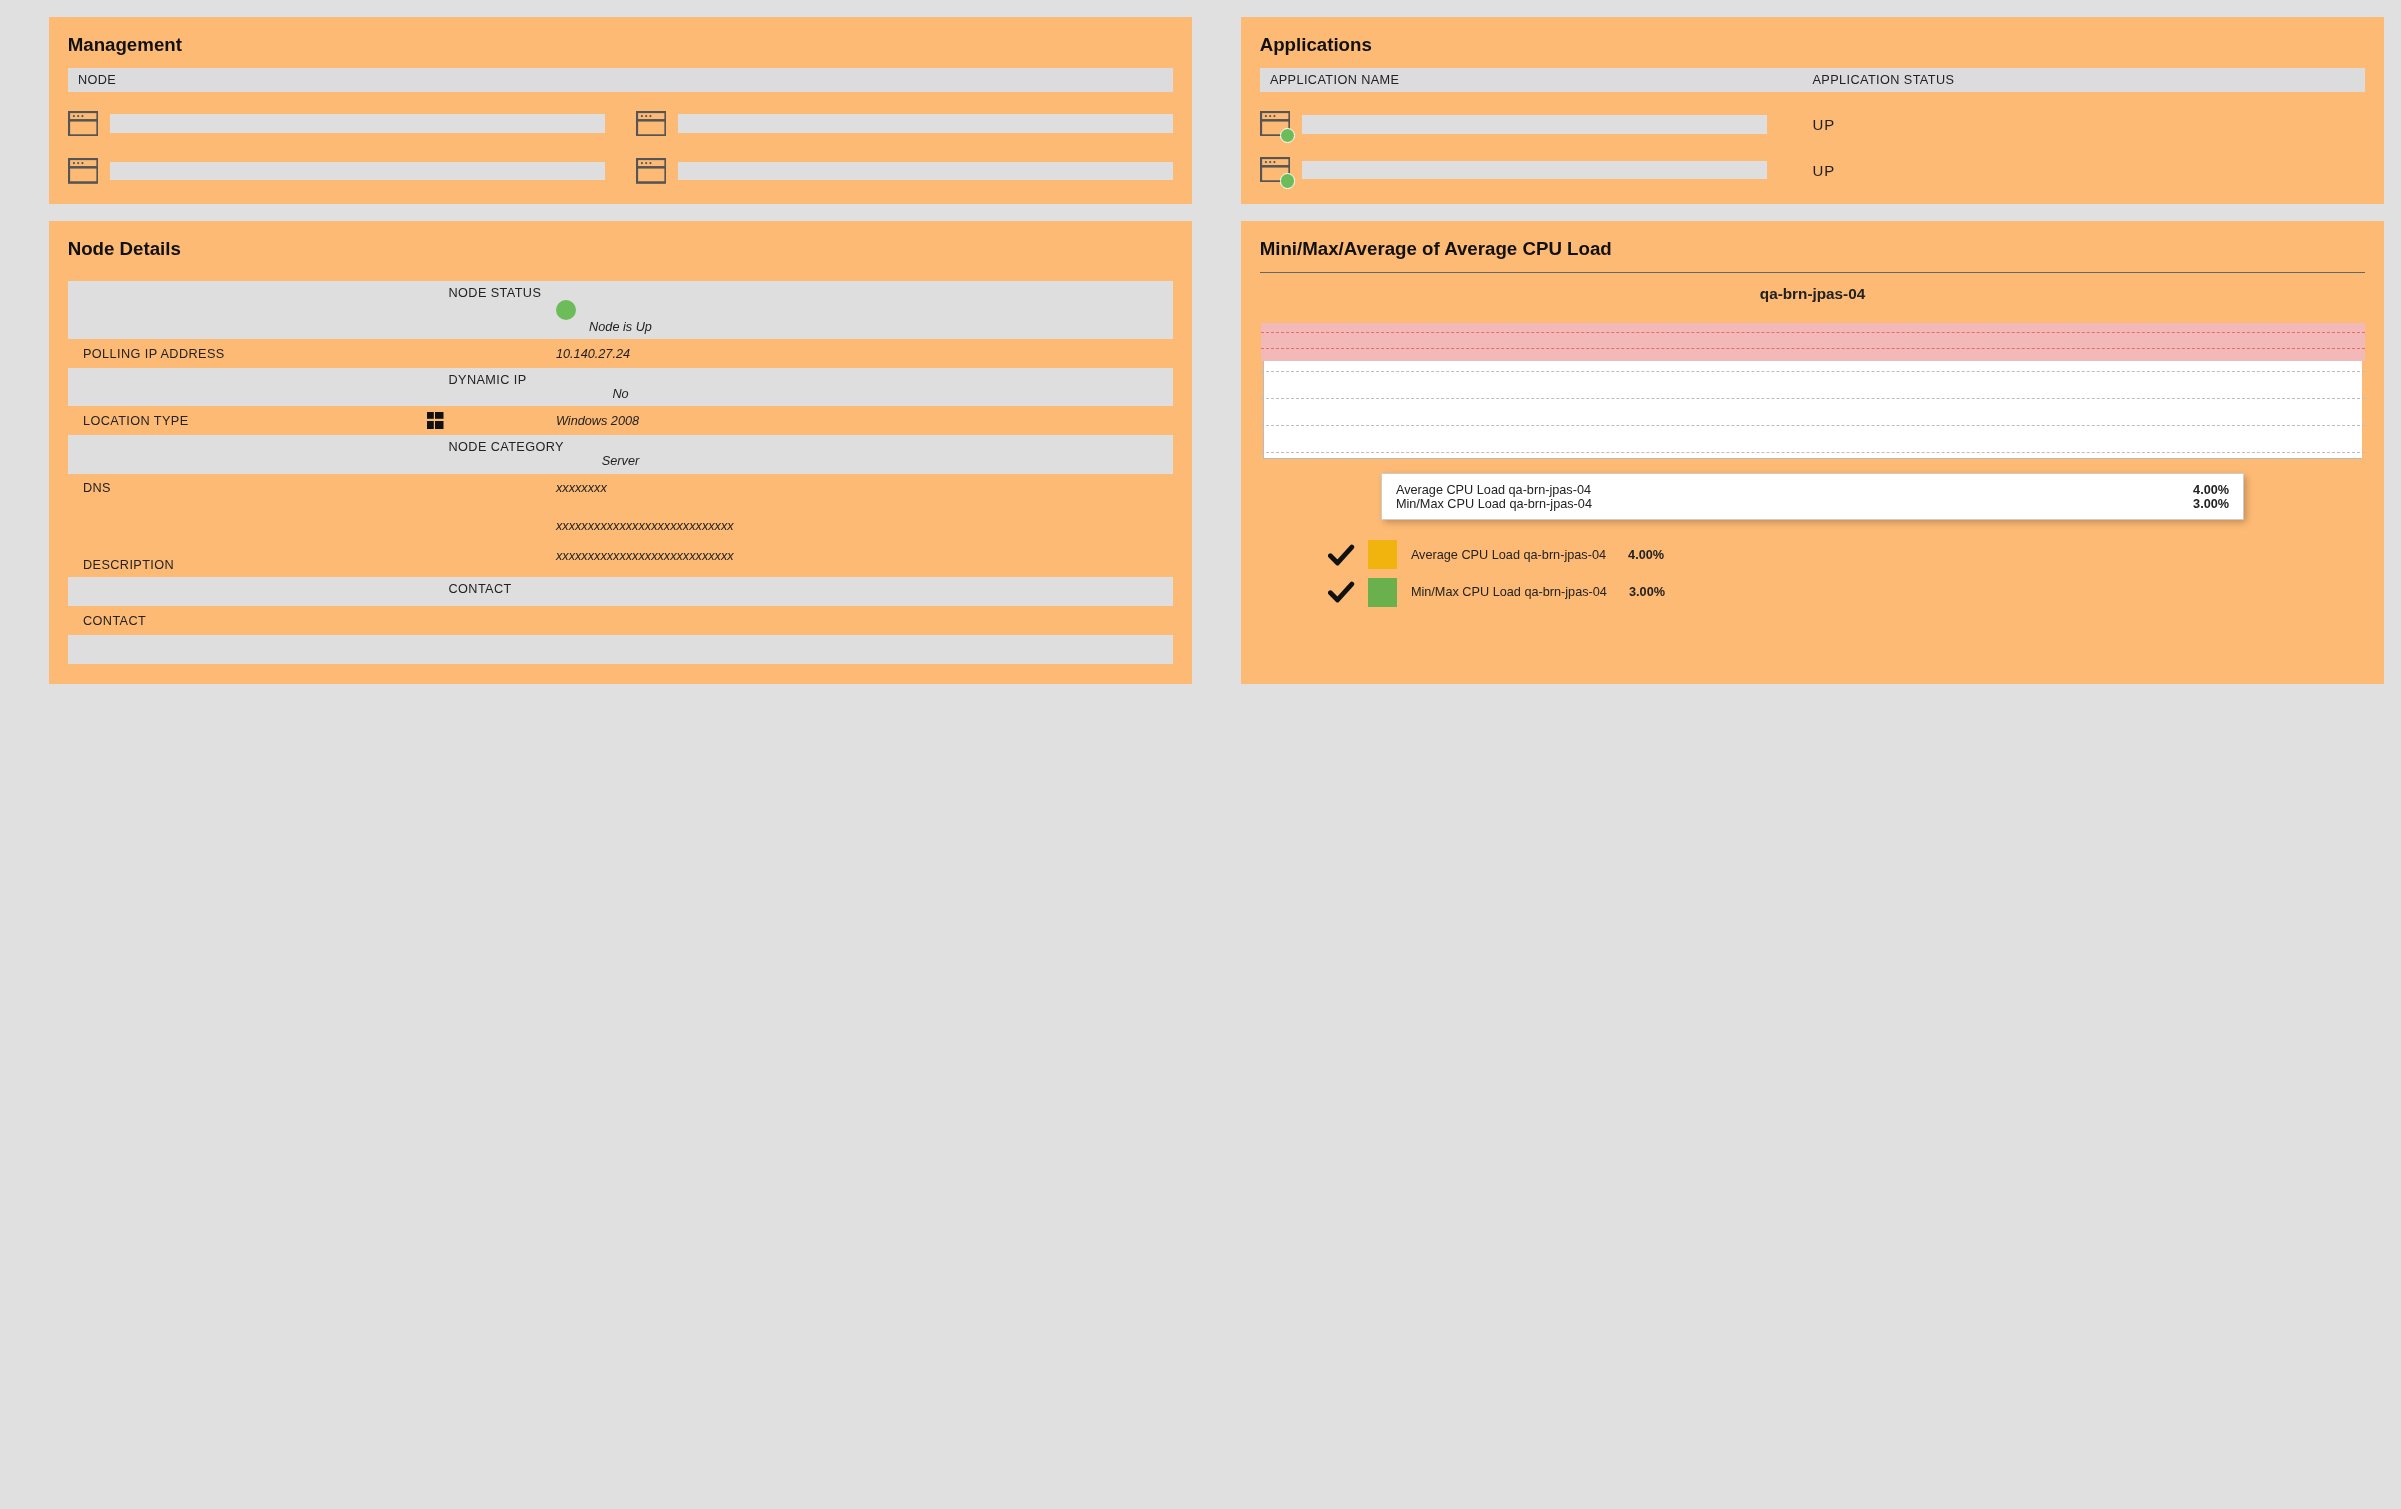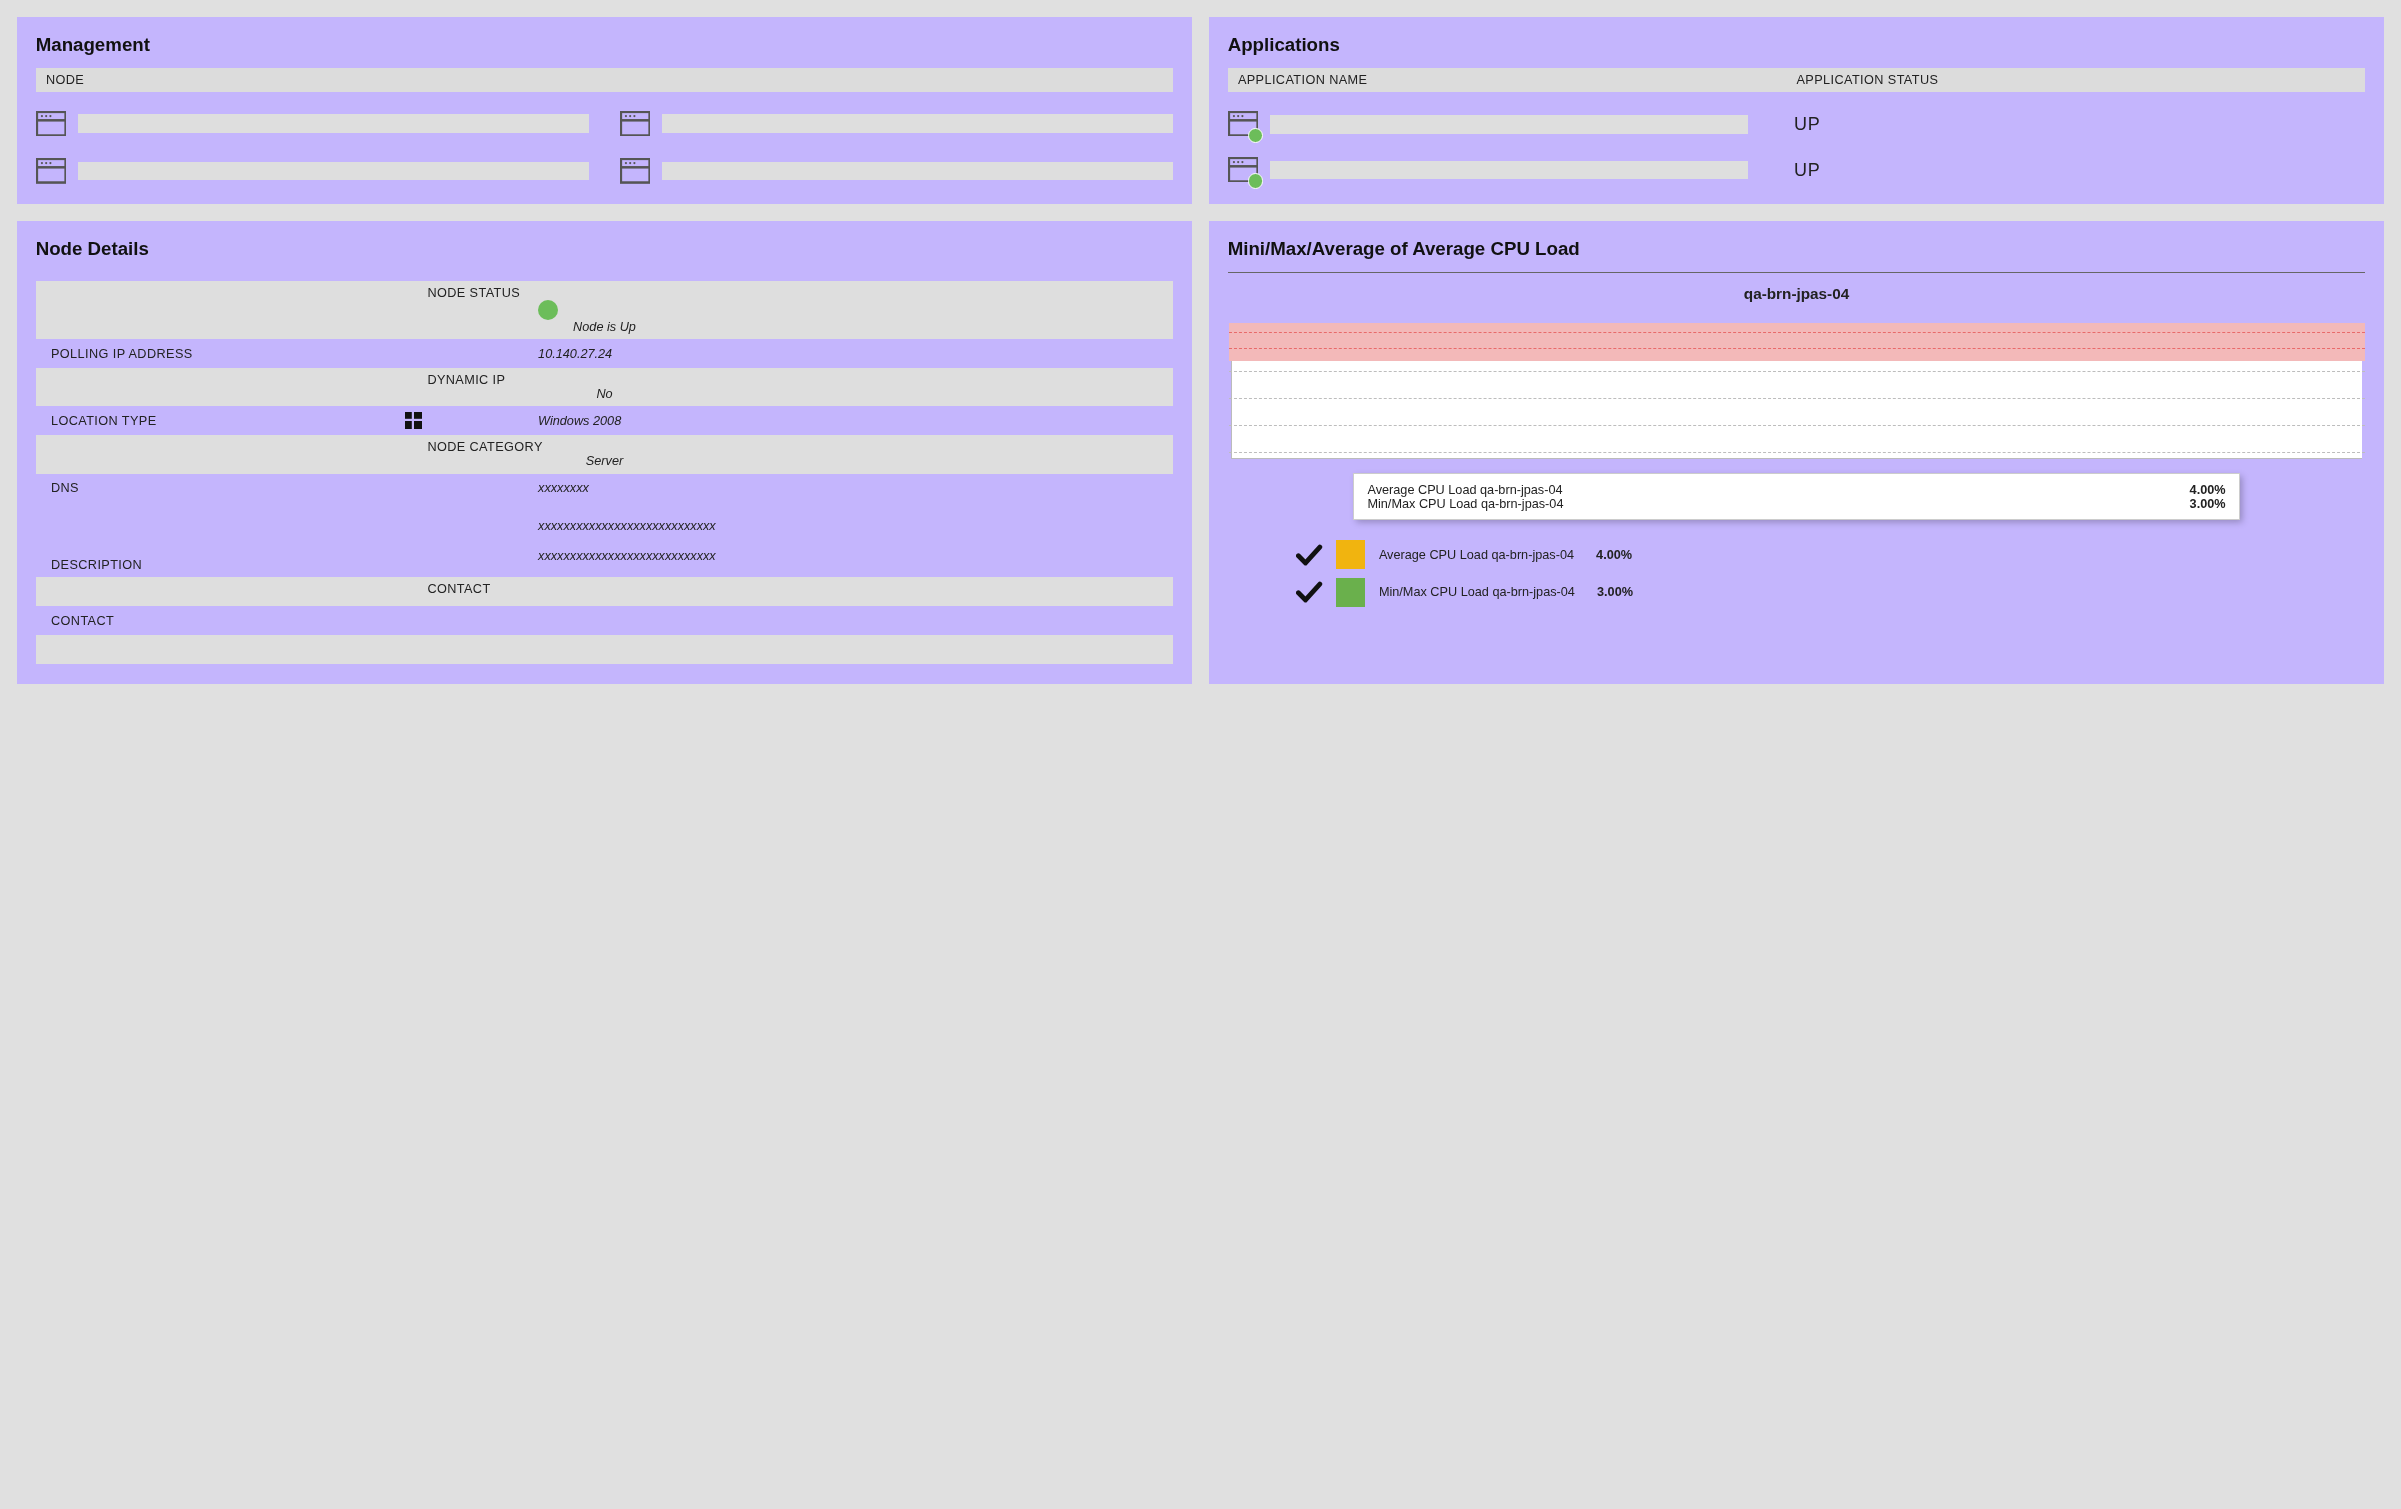--- a/index.html
+++ b/index.html
@@ -9,22 +9,23 @@
     padding: 17px;
     font-size: 12.7px;
     color: #222;
   }
   .grid {
     display: grid;
     grid-template-columns: 1fr 1fr;
     gap: 17px;
   }
   .panel {
-    background: #c4b5fd;
+    background: #fdba74;
     padding: 17px 18.7px 20.4px 18.7px;
+    margin-left: 32px;
   }
   .panel-title {
     font-weight: 700;
     font-size: 18.7px;
     margin-bottom: 12px;
     color: #111;
   }
   .header-bar {
     background: #dcdcdc;
     padding: 5.1px 10.2px;
@@ -83,21 +84,21 @@
     bottom: -5.1px;
     border: 1.7px solid #fff;
   }
   .app-name-ph {
     width: 42%;
     height: 18.7px;
     background: #dedede;
   }
   .app-status {
     margin-left: 34px;
-    font-size: 18px;
+    font-size: 15px;
     letter-spacing: 0.8px;
   }
 
   
   .detail-row {
     display: flex;
     align-items: center;
     padding: 5.1px 15.3px;
     min-height: 29px;
   }

